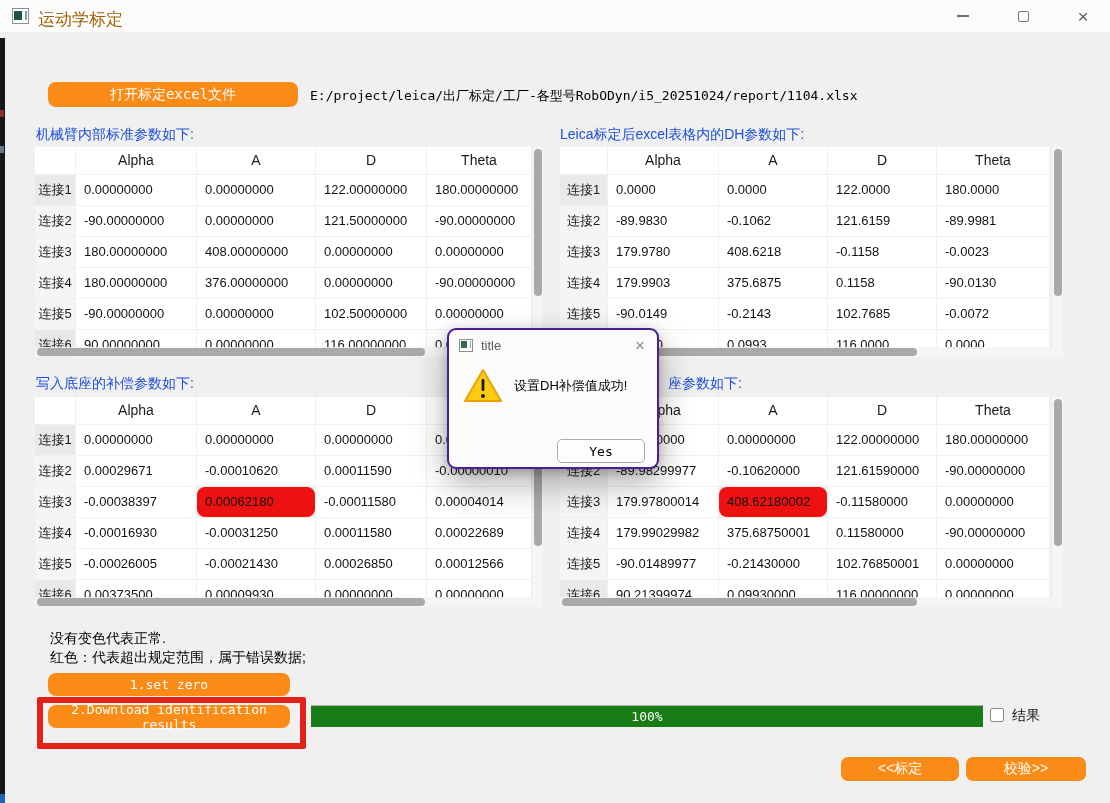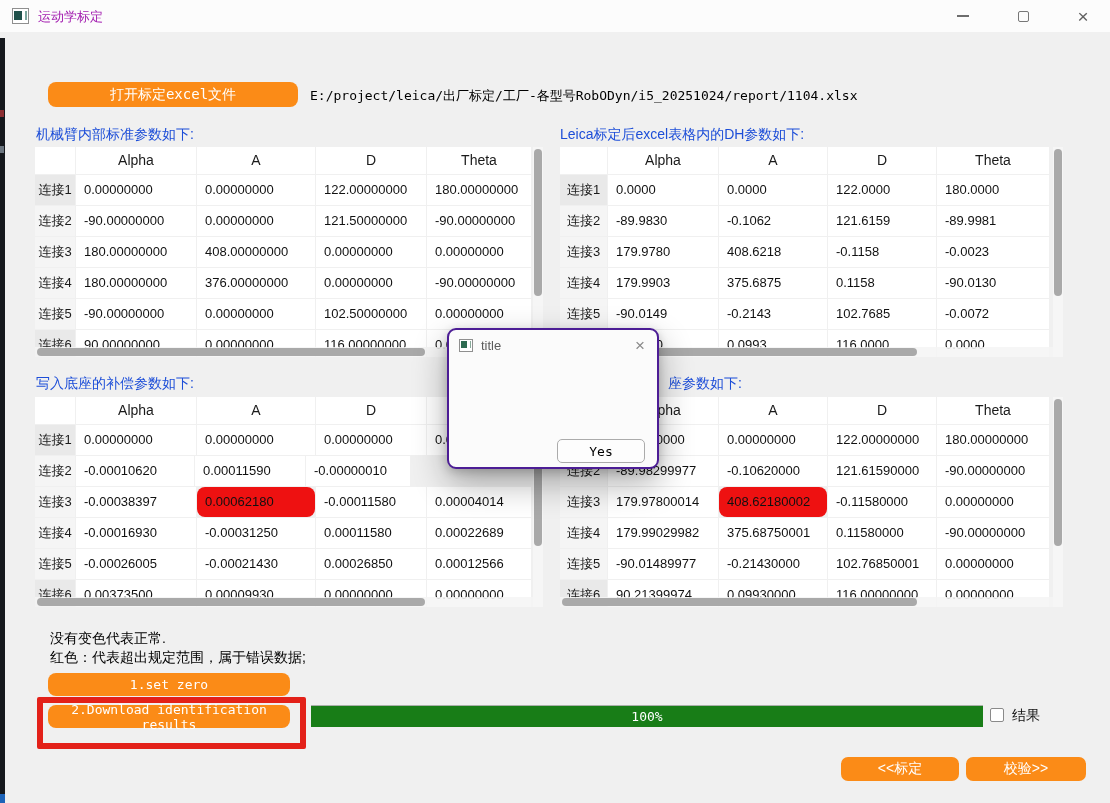--- a/index.html
+++ b/index.html
@@ -16,21 +16,21 @@
   .titlebar {
     position:absolute; left:0; top:0; width:1110px; height:32px;
     background:#fcfcfc; display:flex; align-items:center;
   }
   .app-icon {
     position:absolute; left:12px; top:8px; width:17px; height:16px;
     border:1.5px solid #8f8f8f; background:#fff; display:inline-block;
   }
   .app-icon .ic-fill { position:absolute; left:1px; top:2px; width:8px; height:9px; background:#20514b; }
   .app-icon .ic-bar  { position:absolute; right:1px; top:2px; width:2px; height:9px; background:#7aa69d; }
-  .win-title { position:absolute; left:38px; top:8px; font-size:13px; color:#a21caf;text-align:center; }
+  .win-title { position:absolute; left:38px; top:8px; font-size:17px; color:#a16207;text-align:center; }
   .wctrl { position:absolute; top:0; height:32px; width:46px; display:flex; align-items:center; justify-content:center; }
   .wc-min { left:940px; } .wc-max { left:1000px; } .wc-close { left:1060px; }
   .min-bar { width:12px; height:1.5px; background:#6d6d6d; display:block; }
   .max-box { width:11px; height:11px; border:1.5px solid #777; border-radius:2px; display:block; }
   .close-x { font-size:19px; color:#616161; line-height:1; }
 
   
   .edge-strip { position:absolute; left:0; top:38px; width:5px; height:765px; background:#15181d; }
   .edge-strip .mark-red  { position:absolute; left:0; top:72px;  width:4px; height:7px; background:#8c2f33; }
   .edge-strip .mark-gray { position:absolute; left:0; top:108px; width:4px; height:7px; background:#6c7680; }
@@ -285,20 +285,21 @@
       </div>
       <div class="trow">
         <div class="cell lcell c0">连接1</div>
         <div class="cell dcell c1">0.00000000</div>
         <div class="cell dcell c2">0.00000000</div>
         <div class="cell dcell c3">0.00000000</div>
         <div class="cell dcell c4">0.00000000</div>
       </div>
       <div class="trow">
         <div class="cell lcell c0">连接2</div>
+        <div class="cell dcell c1">0.00029671</div>
         <div class="cell dcell c2">-0.00010620</div>
         <div class="cell dcell c3">0.00011590</div>
         <div class="cell dcell c4">-0.00000010</div>
       </div>
       <div class="trow">
         <div class="cell lcell c0">连接3</div>
         <div class="cell dcell c1">-0.00038397</div>
         <div class="cell dcell c2 err">0.00062180</div>
         <div class="cell dcell c3">-0.00011580</div>
         <div class="cell dcell c4">0.00004014</div>
@@ -413,16 +414,24 @@
 
 <div class="dialog">
   <div class="dlg-title">
     <span class="dlg-icon">
         <span class="ic-fill"></span>
         <span class="ic-bar"></span>
       </span>
     <span class="dlg-title-text">title</span>
     <span class="dlg-close">×</span>
   </div>
+  <div class="dlg-body">
+    <svg class="warn-svg" width="40" height="36" viewBox="0 0 40 36">
+      <path d="M20 2 L38 33 L2 33 Z" fill="#fccb12" stroke="#e9a203" stroke-width="2" stroke-linejoin="round"></path>
+      <rect x="18.6" y="11" width="2.8" height="12" rx="1.2" fill="#1a1a1a"></rect>
+      <circle cx="20" cy="28" r="2" fill="#1a1a1a"></circle>
+    </svg>
+    <span class="dlg-msg">设置DH补偿值成功!</span>
+  </div>
   <div class="dlg-footer">
     <button class="yes-btn">Yes</button>
   </div>
 </div>
 
 </body></html>

